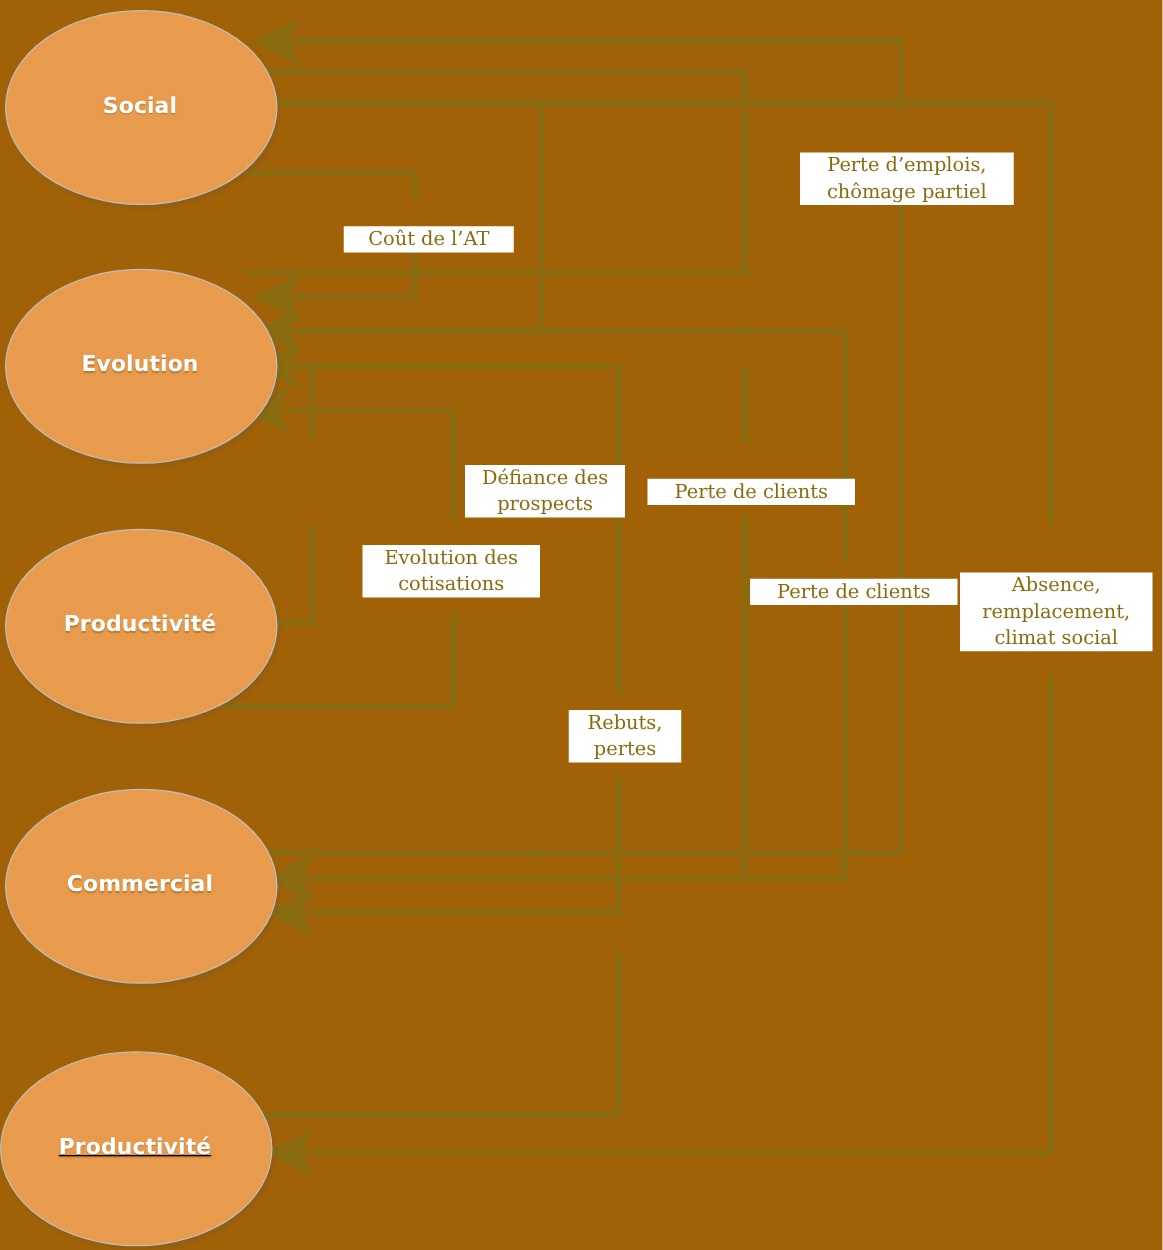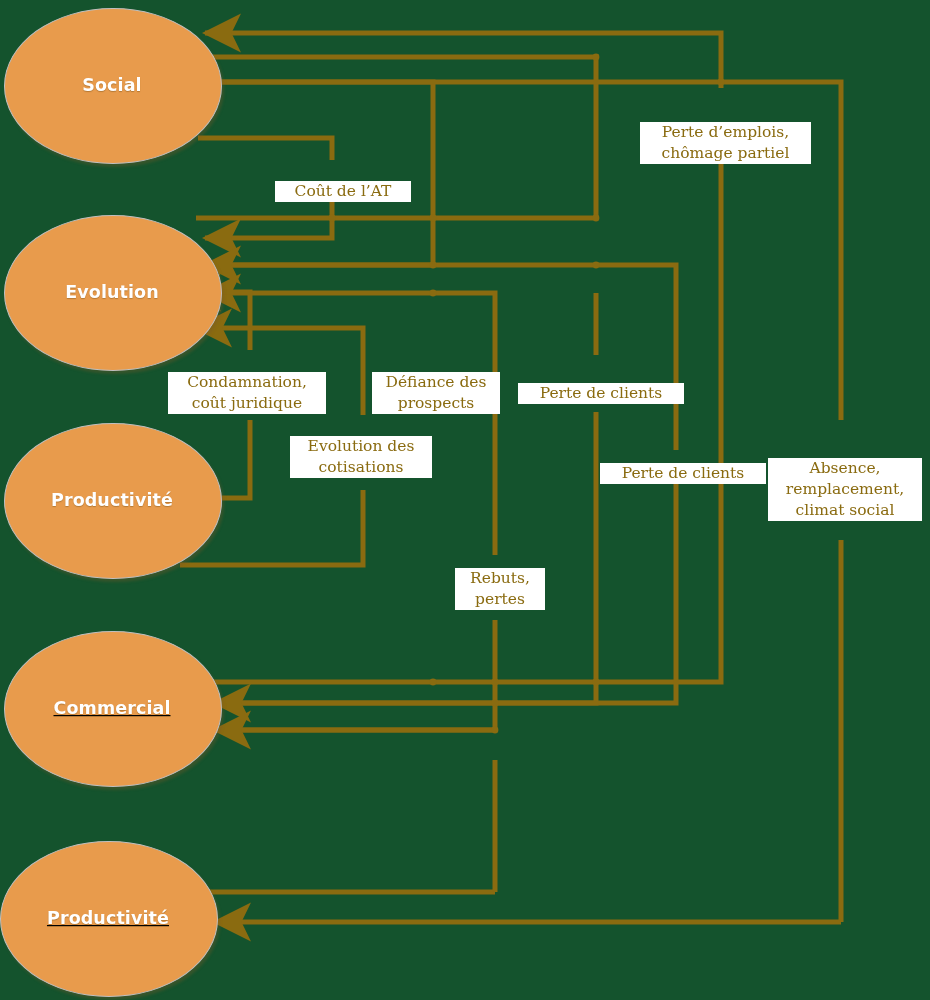--- a/index.html
+++ b/index.html
@@ -1,17 +1,17 @@
 <!DOCTYPE html>
 <html><head>
 <meta charset="utf-8">
 <style>
   html,body{margin:0;padding:0;background:#ffffff;}
   body{font-family:"DejaVu Serif", serif;}
-  #stage{position:relative;width:930px;height:1000px;background:#14532d;overflow:hidden;}
+  #stage{position:relative;width:930px;height:1000px;background:#a16207;overflow:hidden;}
   #wires{position:absolute;left:0;top:0;width:930px;height:1000px;}
   .node{position:absolute;display:flex;align-items:center;justify-content:center;}
   .node .ell{
      position:absolute;left:0;top:0;width:100%;height:100%;
      border-radius:50%;
      background:#E89B4C;
      border:1.5px solid #BFBFBF;
      box-shadow:2px 3px 3px rgba(120,90,40,.35);
   }
   .node .lbl{
@@ -115,37 +115,35 @@
   <div class="node" style="left:4px;top:215px;width:216px;height:154px;">
     <div class="ell"></div>
     <span class="lbl">Evolution</span>
   </div>
 
   <div class="node" style="left:4px;top:423px;width:216px;height:154px;">
     <div class="ell"></div>
     <span class="lbl">Productivité</span>
   </div>
 
-  <div class="node" style="left:4px;top:631px;width:216px;height:154px;text-decoration:underline;">
+  <div class="node" style="left:4px;top:631px;width:216px;height:154px;">
     <div class="ell"></div>
     <span class="lbl">Commercial</span>
   </div>
 
   <div class="node" style="left:0;top:841px;width:216px;height:154px;text-decoration:underline;">
     <div class="ell"></div>
     <span class="lbl">Productivité</span>
   </div>
 
   <div class="elabel" style="left:275px;top:181px;width:130px;">Coût de l’AT</div>
 
   <div class="elabel" style="left:640px;top:122px;width:165px;">Perte d’emplois,
 chômage partiel</div>
 
-  <div class="elabel" style="left:168px;top:372px;width:152px;">Condamnation,
-coût juridique</div>
 
   <div class="elabel" style="left:372px;top:372px;width:122px;">Défiance des
 prospects</div>
 
   <div class="elabel" style="left:290px;top:436px;width:136px;">Evolution des
 cotisations</div>
 
   <div class="elabel" style="left:455px;top:568px;width:84px;">Rebuts,
 pertes</div>
 

